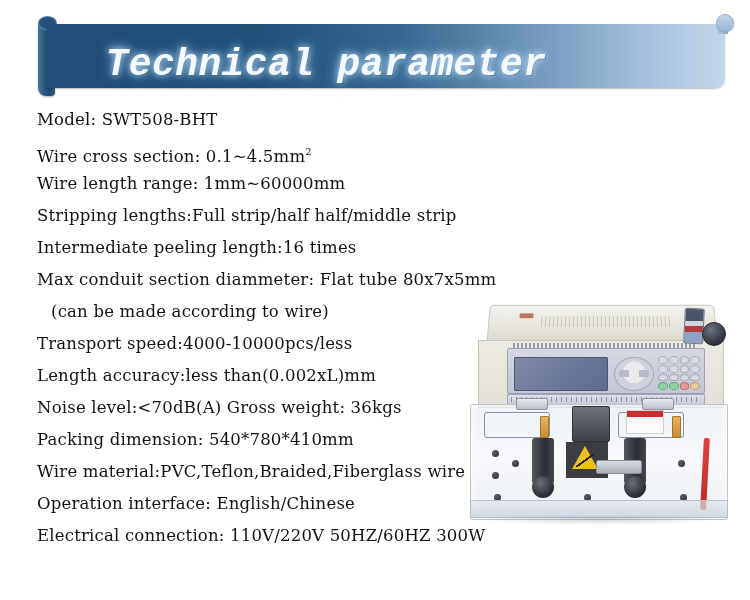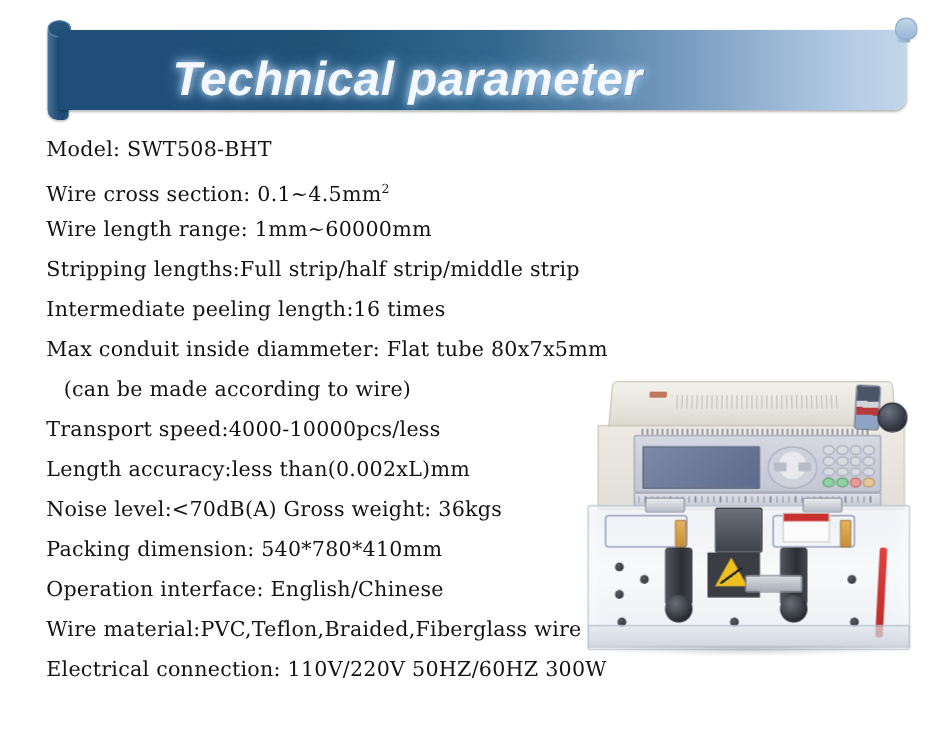--- a/index.html
+++ b/index.html
@@ -14,21 +14,21 @@
   #banner-ribbon{
     position:absolute;left:47px;top:24px;width:678px;height:64px;
     background:linear-gradient(to right,#1f4e79 0%,#205278 30%,#34688f 52%,#7fa2c5 76%,#b7cde6 94%,#c3d6ea 100%);
     border-radius:3px 10px 10px 3px;
     box-shadow:0 1px 2px rgba(0,0,0,.28);
   }
   #banner-title{
     position:absolute;left:0;top:0;width:100%;height:80px;
     display:flex;align-items:center;justify-content:center;
     color:#f4f9ff;
-    font-family:Liberation Sans, sans-serif;
+    font-family:Liberation Mono, monospace;
     font-style:italic;font-weight:700;font-size:38px;
     letter-spacing:.4px;
     text-shadow:0 0 7px rgba(200,228,255,.95),0 0 14px rgba(150,200,250,.6),1px 1px 1px rgba(10,40,70,.45);
     padding-right:120px;box-sizing:border-box;
     white-space:nowrap;
   }
   
   #banner-roll-left{
     position:absolute;left:38px;top:18px;width:17px;height:78px;
     background:linear-gradient(to right,#4a749b 0%,#2b587f 35%,#1d4a72 70%,#2d5b84 100%);
@@ -218,30 +218,30 @@
   </div>
 
   <div id="banner-roll-right-stem"></div>
   <div id="banner-roll-right"></div>
 </div>
 
 <div id="spec-list">
     <div class="spec-line">Model: SWT508-BHT</div>
     <div class="spec-line">Wire cross section: 0.1∼4.5mm<span class="sup">2</span></div>
     <div class="spec-line">Wire length range: 1mm∼60000mm</div>
-    <div class="spec-line">Stripping lengths:Full strip/half strip/middle strip</div>
+    <div class="spec-line">Stripping lengths:Full strip/half half/middle strip</div>
     <div class="spec-line">Intermediate peeling length:16 times</div>
-    <div class="spec-line">Max conduit inside diammeter: Flat tube 80x7x5mm</div>
+    <div class="spec-line">Max conduit section diammeter: Flat tube 80x7x5mm</div>
     <div class="spec-line indented">(can be made according to wire)</div>
     <div class="spec-line">Transport speed:4000-10000pcs/less</div>
     <div class="spec-line">Length accuracy:less than(0.002xL)mm</div>
     <div class="spec-line">Noise level:&lt;70dB(A) Gross weight: 36kgs</div>
     <div class="spec-line">Packing dimension: 540*780*410mm</div>
+    <div class="spec-line">Wire material:PVC,Teflon,Braided,Fiberglass wire</div>
     <div class="spec-line">Operation interface: English/Chinese</div>
-    <div class="spec-line">Wire material:PVC,Teflon,Braided,Fiberglass wire</div>
     <div class="spec-line">Electrical connection: 110V/220V 50HZ/60HZ 300W</div>
   </div>
 
 <div id="machine">
   <div class="m-body-top">
     <div class="m-logo"></div>
     <div class="m-vents"></div>
   </div>
 
   <div class="m-panel-face">

